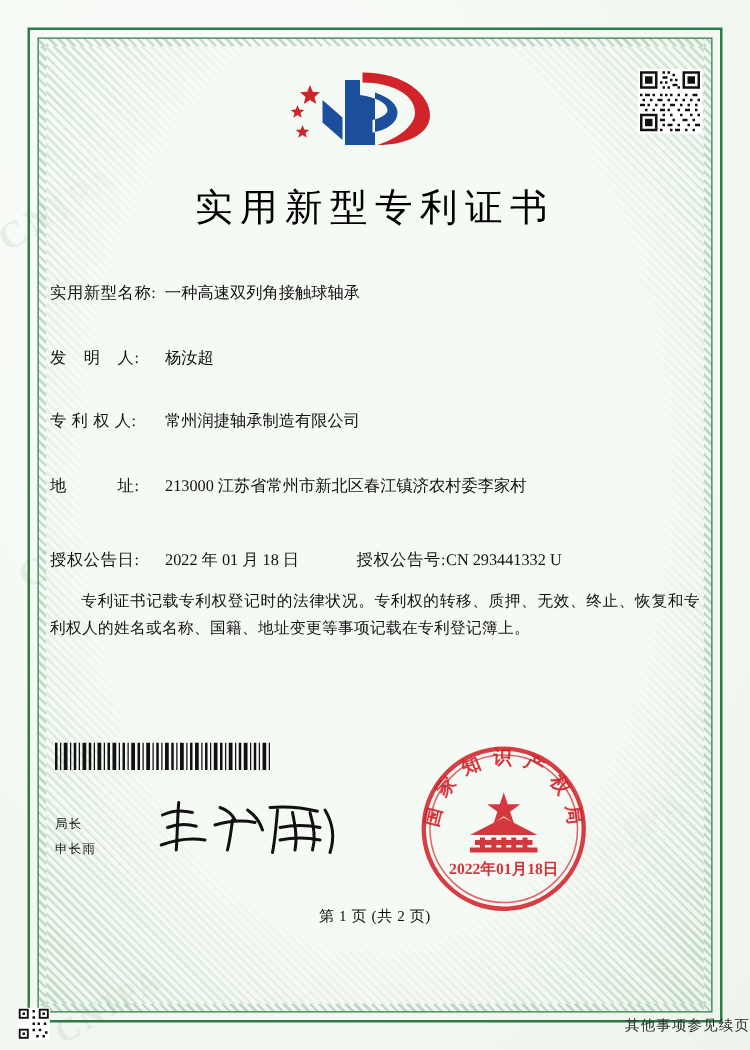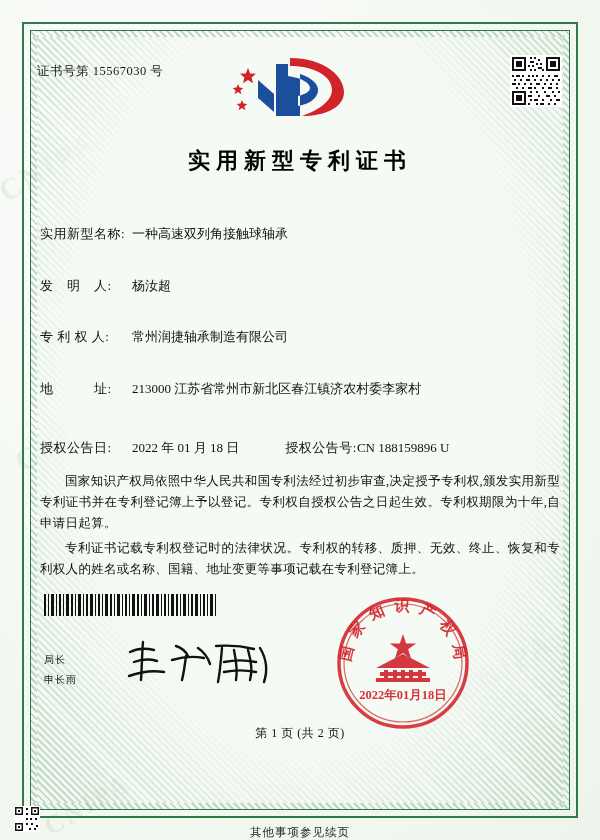--- a/index.html
+++ b/index.html
@@ -86,22 +86,22 @@
     width: 52px;
     height: 52px;
   }
 
   .title {
     position: absolute;
     left: 0; right: 0;
     top: 146px;
     text-align: center;
     font-family: "Liberation Serif", serif;
-    font-weight: bold;
-    font-size: 22px;
+    font-weight: normal;
+    font-size: 30px;
     letter-spacing: 6px;
     color: #000;
   }
 
   .fields {
     position: absolute;
     left: 40px;
     right: 40px;
     top: 205px;
   }
@@ -184,22 +184,22 @@
     top: 725px;
     text-align: center;
     font-family: "Liberation Serif", serif;
     font-size: 12px;
     color: #111;
     letter-spacing: 0.5px;
   }
   .footnote {
     position: absolute;
     left: 0; right: 0;
-    bottom: 0;
-    text-align: center;
+    bottom: 12px;
+    text-align: right;
     font-family: "Liberation Serif", serif;
     font-size: 11.5px;
     color: #2a2a2a;
     letter-spacing: 1px;
   }
   .corner-qr {
     position: absolute;
     left: 14px;
     bottom: 8px;
     width: 26px;
@@ -216,21 +216,20 @@
   <div class="wm" style="left:420px; top:230px; font-size:30px;">CNIPA</div>
   <div class="wm" style="left:10px; top:420px; font-size:30px;">CNIPA</div>
   <div class="wm" style="left:240px; top:520px; font-size:30px;">CNIPA</div>
   <div class="wm" style="left:450px; top:650px; font-size:30px;">CNIPA</div>
   <div class="wm" style="left:40px; top:790px; font-size:26px;">CNIPA</div>
 
   <div class="border-outer"></div>
   <div class="guilloche"></div>
   <div class="border-inner"></div>
 
-  <div class="cert-no">证书号第 15567030 号</div>
 
   <div class="logo">
     <svg viewBox="0 0 120 72" width="120" height="72" aria-hidden="true">
       <path d="M62 8 C96 8 116 26 116 42 C116 58 96 66 74 66 C92 60 104 50 104 40 C104 26 86 16 62 16 Z" fill="#d1232a"></path>
       <path d="M60 10 L60 66 L72 66 L72 24 C84 28 90 34 90 40 C90 48 82 54 70 56 L70 46 C78 44 82 41 82 38 C82 33 74 28 60 26 Z" fill="#1b4f9c"></path>
       <path d="M48 14 L60 14 L60 66 L48 66 Z" fill="#1b4f9c"></path>
       <path d="M30 30 L46 44 L46 62 L30 48 Z" fill="#1b4f9c"></path>
       <g fill="#d1232a">
         <polygon points="20,18 22.2,23.4 28,23.8 23.6,27.6 25,33.2 20,30 15,33.2 16.4,27.6 12,23.8 17.8,23.4"></polygon>
         <polygon points="10,34 11.5,37.6 15.4,37.9 12.4,40.4 13.4,44.2 10,42 6.6,44.2 7.6,40.4 4.6,37.9 8.5,37.6"></polygon>
@@ -328,24 +327,23 @@
     <div class="field">
       <span class="lbl">发　明　人:</span><span class="val">杨汝超</span>
     </div>
     <div class="field">
       <span class="lbl">专 利 权 人:</span><span class="val">常州润捷轴承制造有限公司</span>
     </div>
     <div class="field">
       <span class="lbl">地　　　址:</span><span class="val">213000 江苏省常州市新北区春江镇济农村委李家村</span>
     </div>
     <div class="field two">
-      <span class="lbl">授权公告日:</span><span class="val">2022 年 01 月 18 日</span><span class="lbl2">授权公告号:</span><span class="val2">CN 188159896 U</span>
+      <span class="lbl">授权公告日:</span><span class="val">2022 年 01 月 18 日</span><span class="lbl2">授权公告号:</span><span class="val2">CN 293441332 U</span>
     </div>
 
-    <div class="para">国家知识产权局依照中华人民共和国专利法经过初步审查,决定授予专利权,颁发实用新型专利证书并在专利登记簿上予以登记。专利权自授权公告之日起生效。专利权期限为十年,自申请日起算。</div>
     <div class="para">专利证书记载专利权登记时的法律状况。专利权的转移、质押、无效、终止、恢复和专利权人的姓名或名称、国籍、地址变更等事项记载在专利登记簿上。</div>
   </div>
 
   <div class="barcode">
     <svg viewBox="0 0 172 22" width="172" height="22" preserveAspectRatio="none" aria-hidden="true">
       <g fill="#111">
         <rect x="0" y="0" width="2" height="22"></rect>
           <rect x="4" y="0" width="1" height="22"></rect>
         <rect x="7" y="0" width="3" height="22"></rect>
           <rect x="12" y="0" width="1" height="22"></rect>

